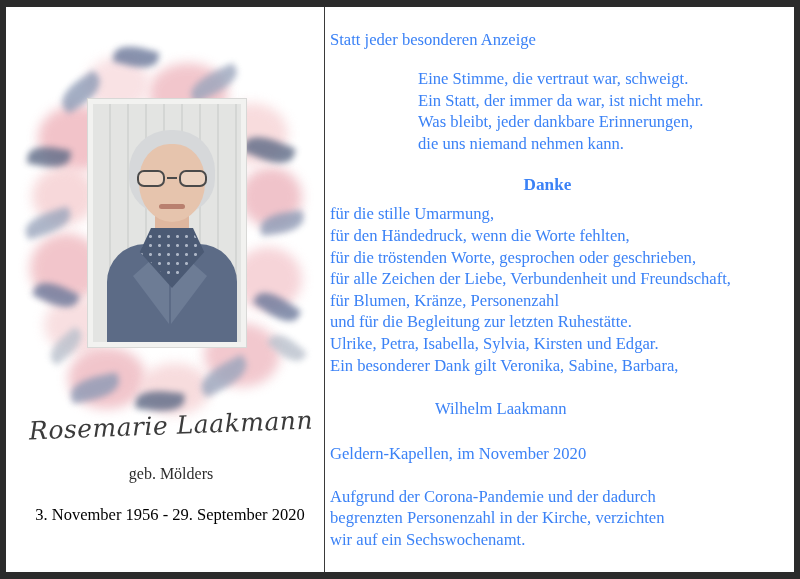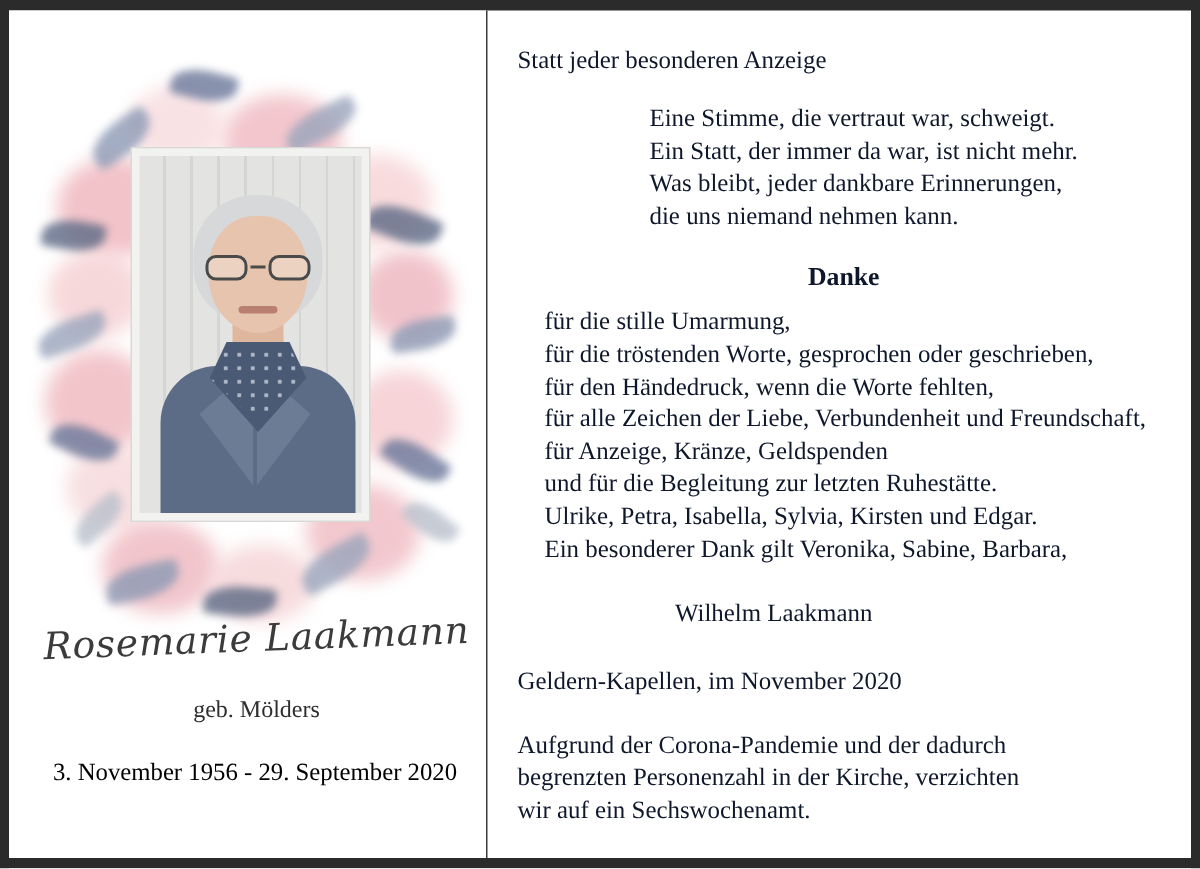--- a/index.html
+++ b/index.html
@@ -171,41 +171,41 @@
     left: 14px; top: 498px;
     width: 300px;
     text-align: center;
     font-size: 16.5px;
     color: #000000;
   }
 
   
   #right-panel {
     position: absolute;
-    left: 325px; top: 7px;
+    left: 310px; top: 7px;
     width: 469px; height: 421px;
     padding: 18px 14px 0 13px;
-    color: #0f172a;
+    color: #3b82f6;
   }
   .line { font-size: 16.6px; line-height: 21.6px; }
   #intro { font-size: 16.6px; margin: 5px 0 0 7px; }
   #poem {
     margin: 18px 0 0 95px;
     font-size: 16.6px;
     line-height: 22.5px;
     white-space: nowrap;
   }
   #danke-head {
     margin: 21px 0 0 7px;
     font-weight: bold;
     font-size: 17.2px;
     text-align: center;
   }
   #thanks {
-    margin: 8px 0 0 25px;
+    margin: 8px 0 0 7px;
     font-size: 16.6px;
     line-height: 22.6px;
     white-space: nowrap;
   }
   #behalf {
     margin: 22px 0 0 100px;
     font-size: 16.6px;
     line-height: 25px;
   }
   #behalf .name { margin-left: 12px; display: block; }
@@ -296,24 +296,24 @@
       <div class="line">Eine Stimme, die vertraut war, schweigt.</div>
       <div class="line">Ein Statt, der immer da war, ist nicht mehr.</div>
       <div class="line">Was bleibt, jeder dankbare Erinnerungen,</div>
       <div class="line">die uns niemand nehmen kann.</div>
     </div>
 
     <div id="danke-head">Danke</div>
 
     <div id="thanks">
       <div class="line">für die stille Umarmung,</div>
+      <div class="line">für den Händedruck, wenn die Worte fehlten,</div>
       <div class="line">für die tröstenden Worte, gesprochen oder geschrieben,</div>
-      <div class="line">für den Händedruck, wenn die Worte fehlten,</div>
       <div class="line">für alle Zeichen der Liebe, Verbundenheit und Freundschaft,</div>
-      <div class="line">für Anzeige, Kränze, Geldspenden</div>
+      <div class="line">für Blumen, Kränze, Personenzahl</div>
       <div class="line">und für die Begleitung zur letzten Ruhestätte.</div>
       <div class="line">Ulrike, Petra, Isabella, Sylvia, Kirsten und Edgar.</div>
       <div class="line">Ein besonderer Dank gilt Veronika, Sabine, Barbara,</div>
     </div>
 
     <div id="behalf">
       <span class="line name">Wilhelm Laakmann</span>
     </div>
 
     <div id="place">Geldern-Kapellen, im November 2020</div>

